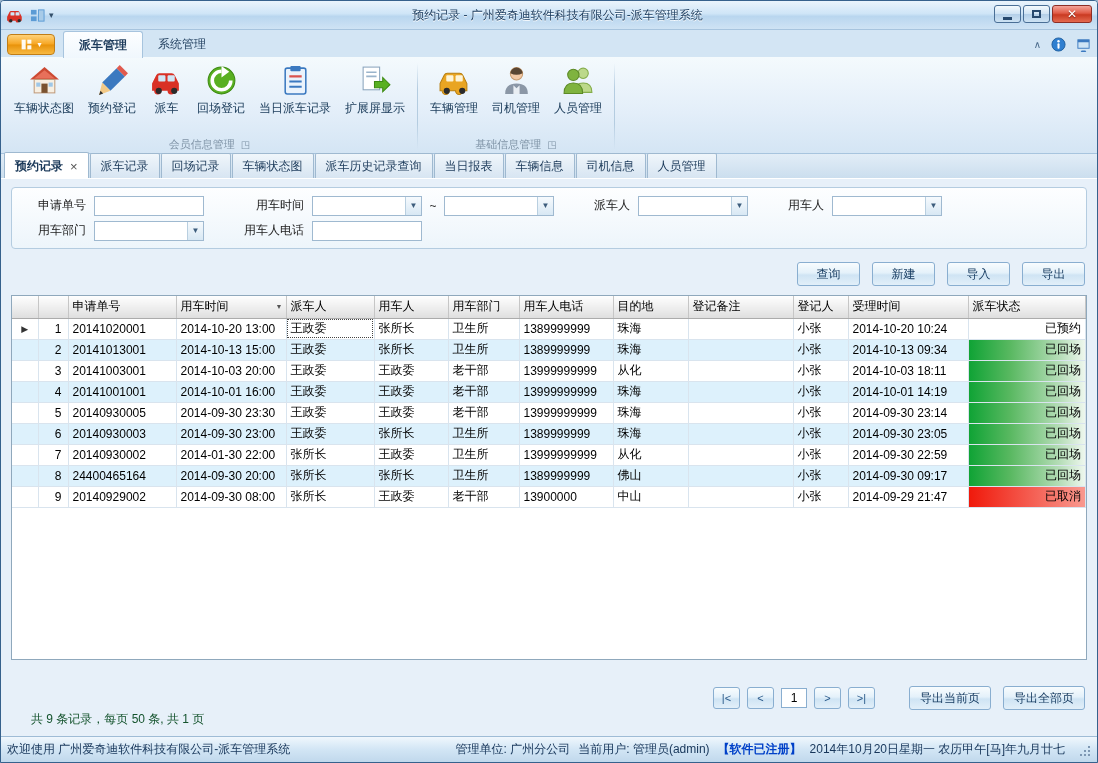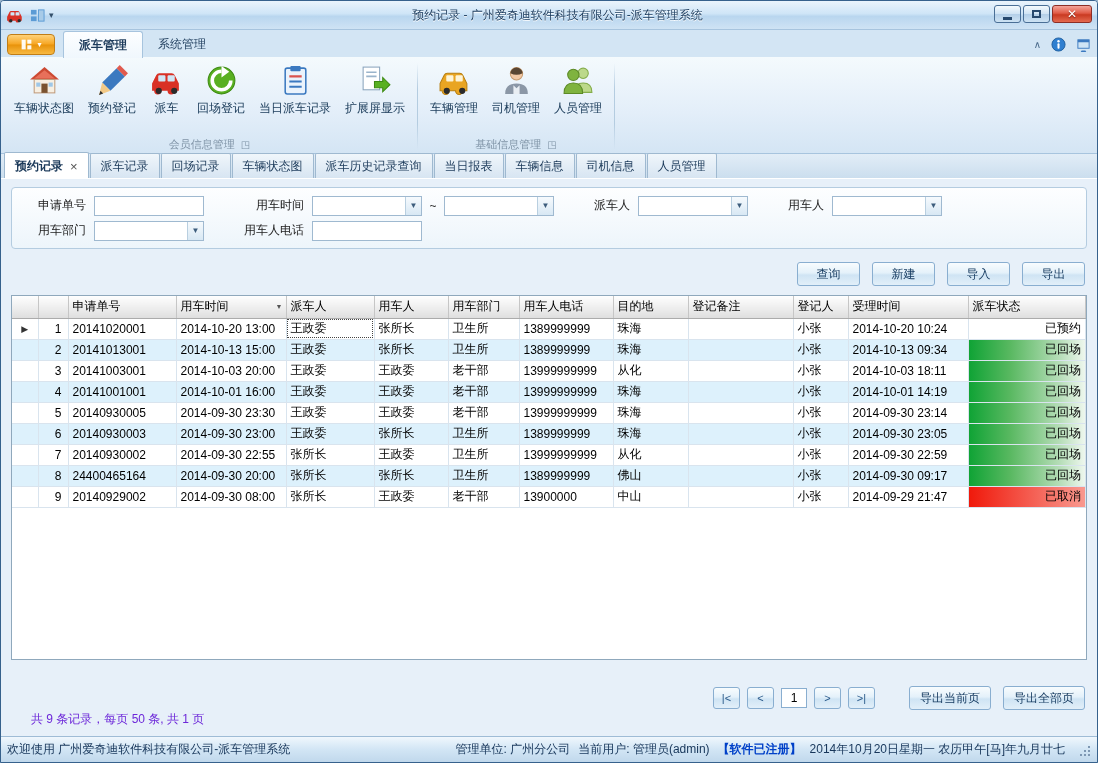--- a/index.html
+++ b/index.html
@@ -90,21 +90,21 @@
   td.c-num { text-align:right; padding-right:6px; }
   td.focus-cell { outline:1px dotted #444; outline-offset:-2px; }
   td.c-st { padding:0; }
   .stband { height:20px; display:flex; align-items:center; justify-content:flex-end; padding-right:4px; }
   .st-returned  { background:linear-gradient(90deg,#0fa335,#58b860 35%,#b5ddb7 78%,#eef7ee); }
   .st-cancelled { background:linear-gradient(90deg,#f0190b,#f4594d 50%,#f9998f); }
   .st-booked    { background:none; }
 
   
   .pager-row { flex:0 0 auto; display:flex; align-items:center; margin-top:8px; padding:0 2px; }
-  .summary { margin-left:18px; color:#6d28d9;margin-top:43px; }
+  .summary { margin-left:18px; color:#14532d;margin-top:43px; }
   .pspacer { flex:1; }
   .pbtn { width:27px; height:22px; margin-left:7px; border:1px solid #89aed0; border-radius:3px; color:#2a5a8a; font:inherit; font-size:11px;
           background:linear-gradient(#f8fcfe,#e4f1fa 45%,#cfe4f4 55%,#e2eff9); cursor:default; }
   .page-box { width:26px; height:20px; margin-left:7px; border:1px solid #89aed0; text-align:center; font:inherit; }
   .export-gap { width:22px; }
   .pager-row .btn { margin-left:12px; }
 
   
   .statusbar { height:26px; flex:0 0 26px; display:flex; align-items:center; padding:12px 6px; gap:8px; color:#17365a;
                border-top:1px solid #9fbcd6; background:linear-gradient(#f0f7fd,#d3e6f5 48%,#c0d8ec); }
@@ -517,21 +517,21 @@
               <td>小张</td>
               <td>2014-09-30 23:05</td>
               <td class="c-st">
                 <div class="stband st-returned">已回场</div>
               </td>
             </tr>
             <tr class="">
               <td class="c-ind"></td>
               <td class="c-num">7</td>
               <td>20140930002</td>
-              <td>2014-09-30 22:55</td>
+              <td>2014-01-30 22:00</td>
               <td>张所长</td>
               <td>王政委</td>
               <td>卫生所</td>
               <td>13999999999</td>
               <td>从化</td>
               <td></td>
               <td>小张</td>
               <td>2014-09-30 22:59</td>
               <td class="c-st">
                 <div class="stband st-returned">已回场</div>

